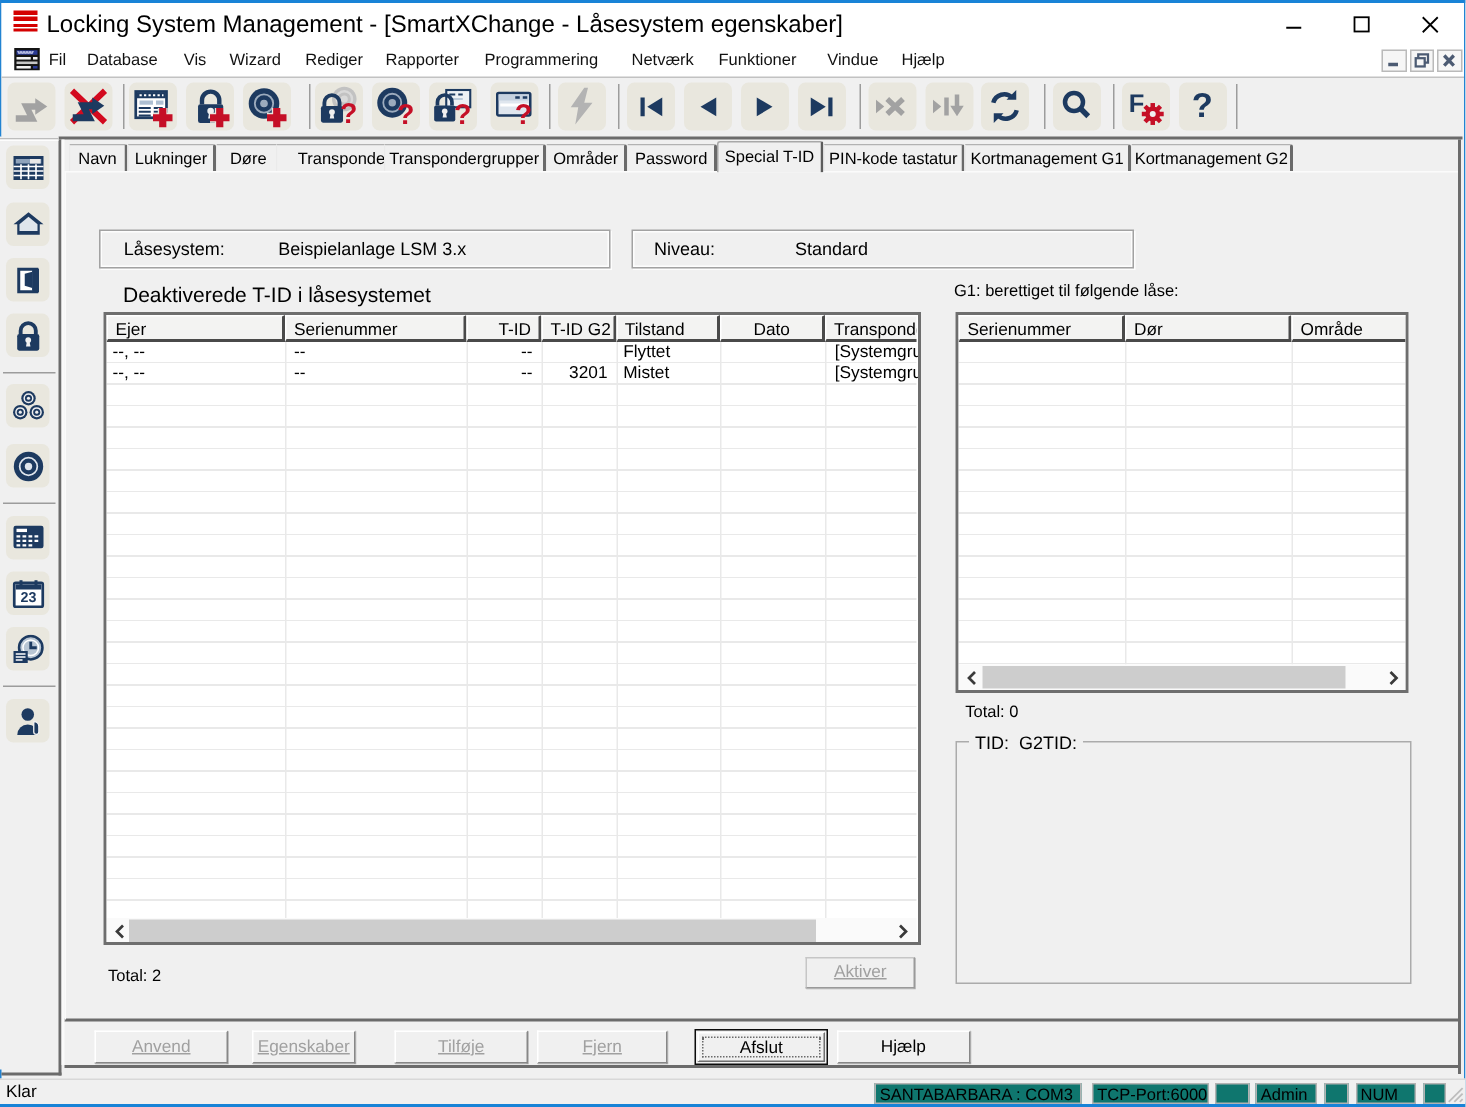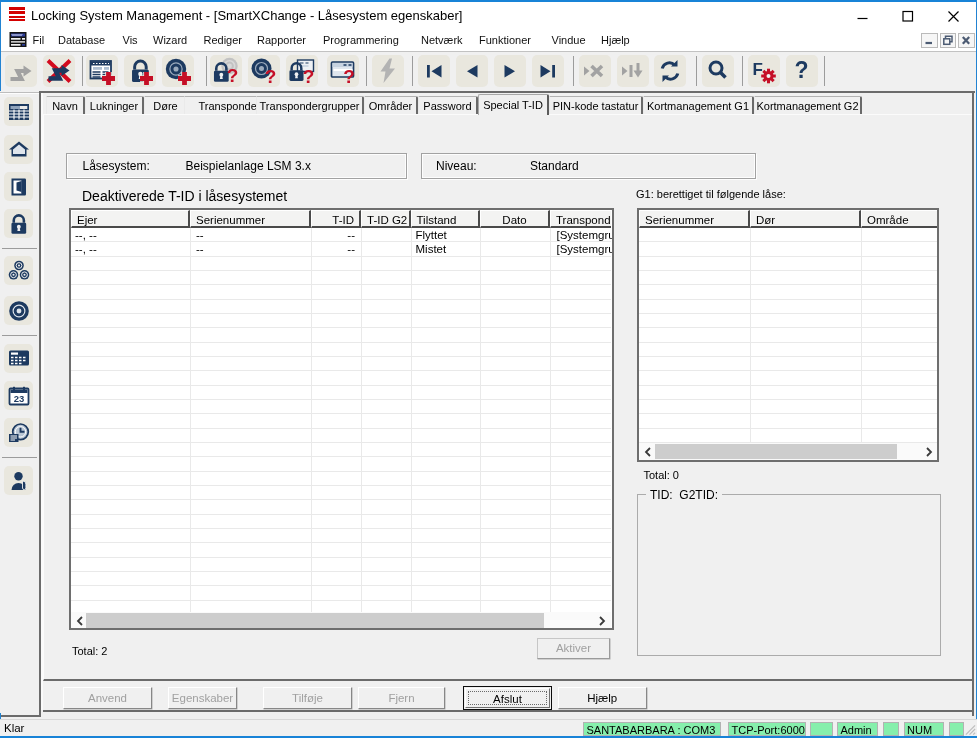--- a/index.html
+++ b/index.html
@@ -23,40 +23,40 @@
 .tbl { position:absolute; border:2px solid #6e6e6e; background:#fff; overflow:hidden; }
 .th { position:absolute; top:0; height:18px; border-right:2px solid #4a4a4a; border-bottom:2px solid #4a4a4a; border-left:1px solid #fff; border-top:1px solid #fff; padding:2.5px 5px 0 5px; background:#f3f3f2; white-space:nowrap; overflow:hidden; font-size:11.5px; }
 .vline { position:absolute; width:1px; background:#e9e9e9; }
 .cell { position:absolute; white-space:nowrap; font-size:11.5px; }
 .hscroll { position:absolute; background:#fafafa; }
 .hthumb { position:absolute; top:1px; height:15px; background:#cdcdcd; }
 .sarrow { position:absolute; }
 .gbox { position:absolute; border:1px solid #ababab; }
 .legend { position:absolute; left:8px; top:-7px; background:#f0f0f0; padding:0 4px; white-space:nowrap; }
 .btn { position:absolute; background:#f0f0f0; border-top:1.5px solid #fff; border-left:1.5px solid #fff; border-right:1.5px solid #878787; border-bottom:1.5px solid #878787; box-shadow:0.5px 0.5px 0 #aeaeae; text-align:center; font-size:11.5px; }
-.btn.disabled { color:#a0a0a0; }
+.btn.disabled { color:#a0a0a0;text-decoration:underline; }
 .statusbar { position:absolute; left:0; top:719px; width:977px; height:16.5px; background:#f0f0f0; border-top:1px solid #d8d8d8; }
-.spanel { position:absolute; top:2px; height:13.5px; border:1px solid #b2b2b2; white-space:nowrap; background:#86efac; font-size:11px; overflow:hidden; }
+.spanel { position:absolute; top:2px; height:13.5px; border:1px solid #b2b2b2; white-space:nowrap; background:#0f766e; font-size:11px; overflow:hidden; }
 .edge { position:absolute; background:#1883d7; }
 </style>
 </head>
 <body>
 
 <div class="edge" style="left:0;top:0;width:977px;height:2px"></div>
 <div class="edge" style="left:0;top:0;width:1px;height:738px;background:#2283d2"></div>
 <div class="edge" style="left:976px;top:0;width:1px;height:738px;background:#2283d2"></div>
 <div class="edge" style="left:0;top:735px;width:977px;height:3px"></div>
 <div class="titlebar">
 <div class="abs" style="left:8px;top:5px;width:16px;height:15px">
       <div class="abs" style="left:0;top:0;width:16px;height:3.2px;background:#d40000"></div>
       <div class="abs" style="left:0;top:4.2px;width:16px;height:3.2px;background:#d40000"></div>
       <div class="abs" style="left:0;top:8.6px;width:16px;height:2px;background:#d40000"></div>
       <div class="abs" style="left:0;top:12px;width:16px;height:2px;background:#d40000"></div>
     </div>
-<div class="abs" style="left:30px;top:6px;font-size:13px;white-space:nowrap">Locking System Management - [SmartXChange - Låsesystem egenskaber]</div>
+<div class="abs" style="left:30px;top:6px;font-size:16px;white-space:nowrap">Locking System Management - [SmartXChange - Låsesystem egenskaber]</div>
 <svg class="abs" style="left:851px;top:5px" width="115" height="18" viewBox="0 0 115 18">
       <line x1="5.5" y1="11.5" x2="15.5" y2="11.5" stroke="#000" stroke-width="1.2"></line>
       <rect x="51" y="4.5" width="9.5" height="9.5" fill="none" stroke="#000" stroke-width="1.2"></rect>
       <path d="M96.5 4.5 L106.5 14.5 M106.5 4.5 L96.5 14.5" stroke="#000" stroke-width="1.2"></path>
     </svg>
 </div>
 <div class="menubar">
 <svg class="abs" style="left:8px;top:4px" width="18" height="15" viewBox="0 0 17 15">
       <rect x="0" y="0" width="17" height="15" fill="#141414"></rect>
       <rect x="1.5" y="1.5" width="14" height="3" fill="#2a3a96"></rect>
@@ -401,20 +401,21 @@
 <div class="vline" style="left:409px;top:18px;height:383.5px"></div>
 <div class="vline" style="left:479px;top:18px;height:383.5px"></div>
 <div class="cell" style="left:4px;top:19px">--, --</div>
     <div class="cell" style="left:125px;top:19px">--</div>
     <div class="cell" style="left:0;top:19px;width:284px;text-align:right">--</div>
     <div class="cell" style="left:344.5px;top:19px">Flyttet</div>
     <div class="cell" style="left:485.5px;top:19px">[Systemgrup</div>
 <div class="cell" style="left:4px;top:33.3px">--, --</div>
     <div class="cell" style="left:125px;top:33.3px">--</div>
     <div class="cell" style="left:0;top:33.3px;width:284px;text-align:right">--</div>
+    <div class="cell" style="left:0;top:33.3px;width:334px;text-align:right">3201</div>
     <div class="cell" style="left:344.5px;top:33.3px">Mistet</div>
     <div class="cell" style="left:485.5px;top:33.3px">[Systemgrup</div>
 <div class="hscroll" style="left:0;top:401.5px;width:540px;height:16.5px">
       <div class="sarrow" style="left:5px;top:3px"><svg width="8" height="10" viewBox="0 0 8 10">
           <path d="M6 1 L2 5 L6 9" stroke="#3a3a3a" stroke-width="1.8" fill="none"></path>
         </svg></div>
       <div class="hthumb" style="left:15px;width:458px"></div>
       <div class="sarrow" style="left:527px;top:3px"><svg width="8" height="10" viewBox="0 0 8 10">
           <path d="M2 1 L6 5 L2 9" stroke="#3a3a3a" stroke-width="1.8" fill="none"></path>
         </svg></div>

